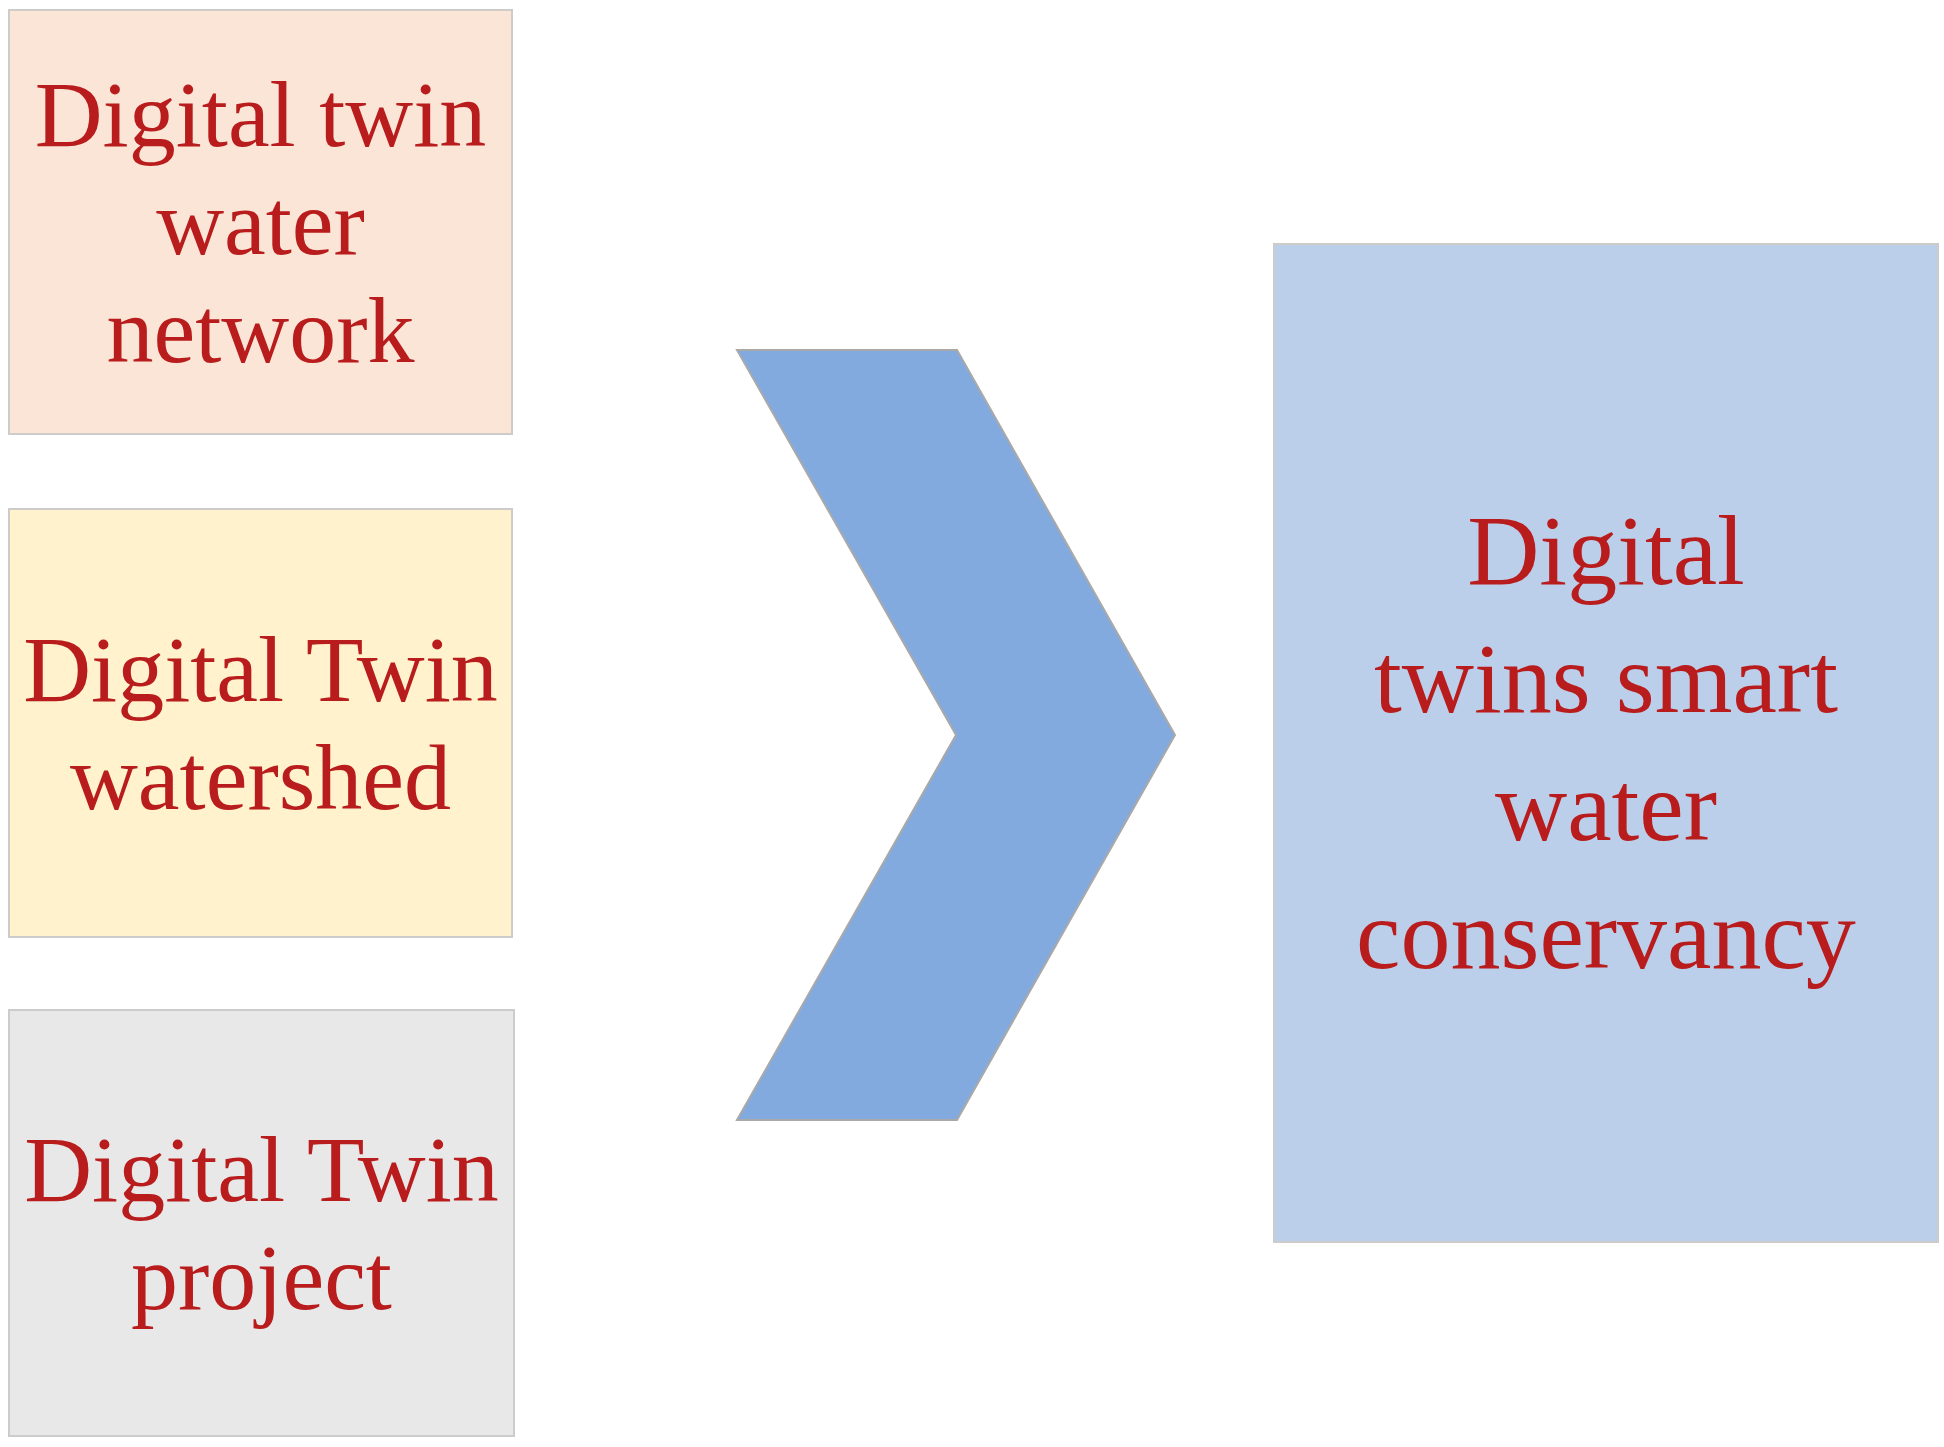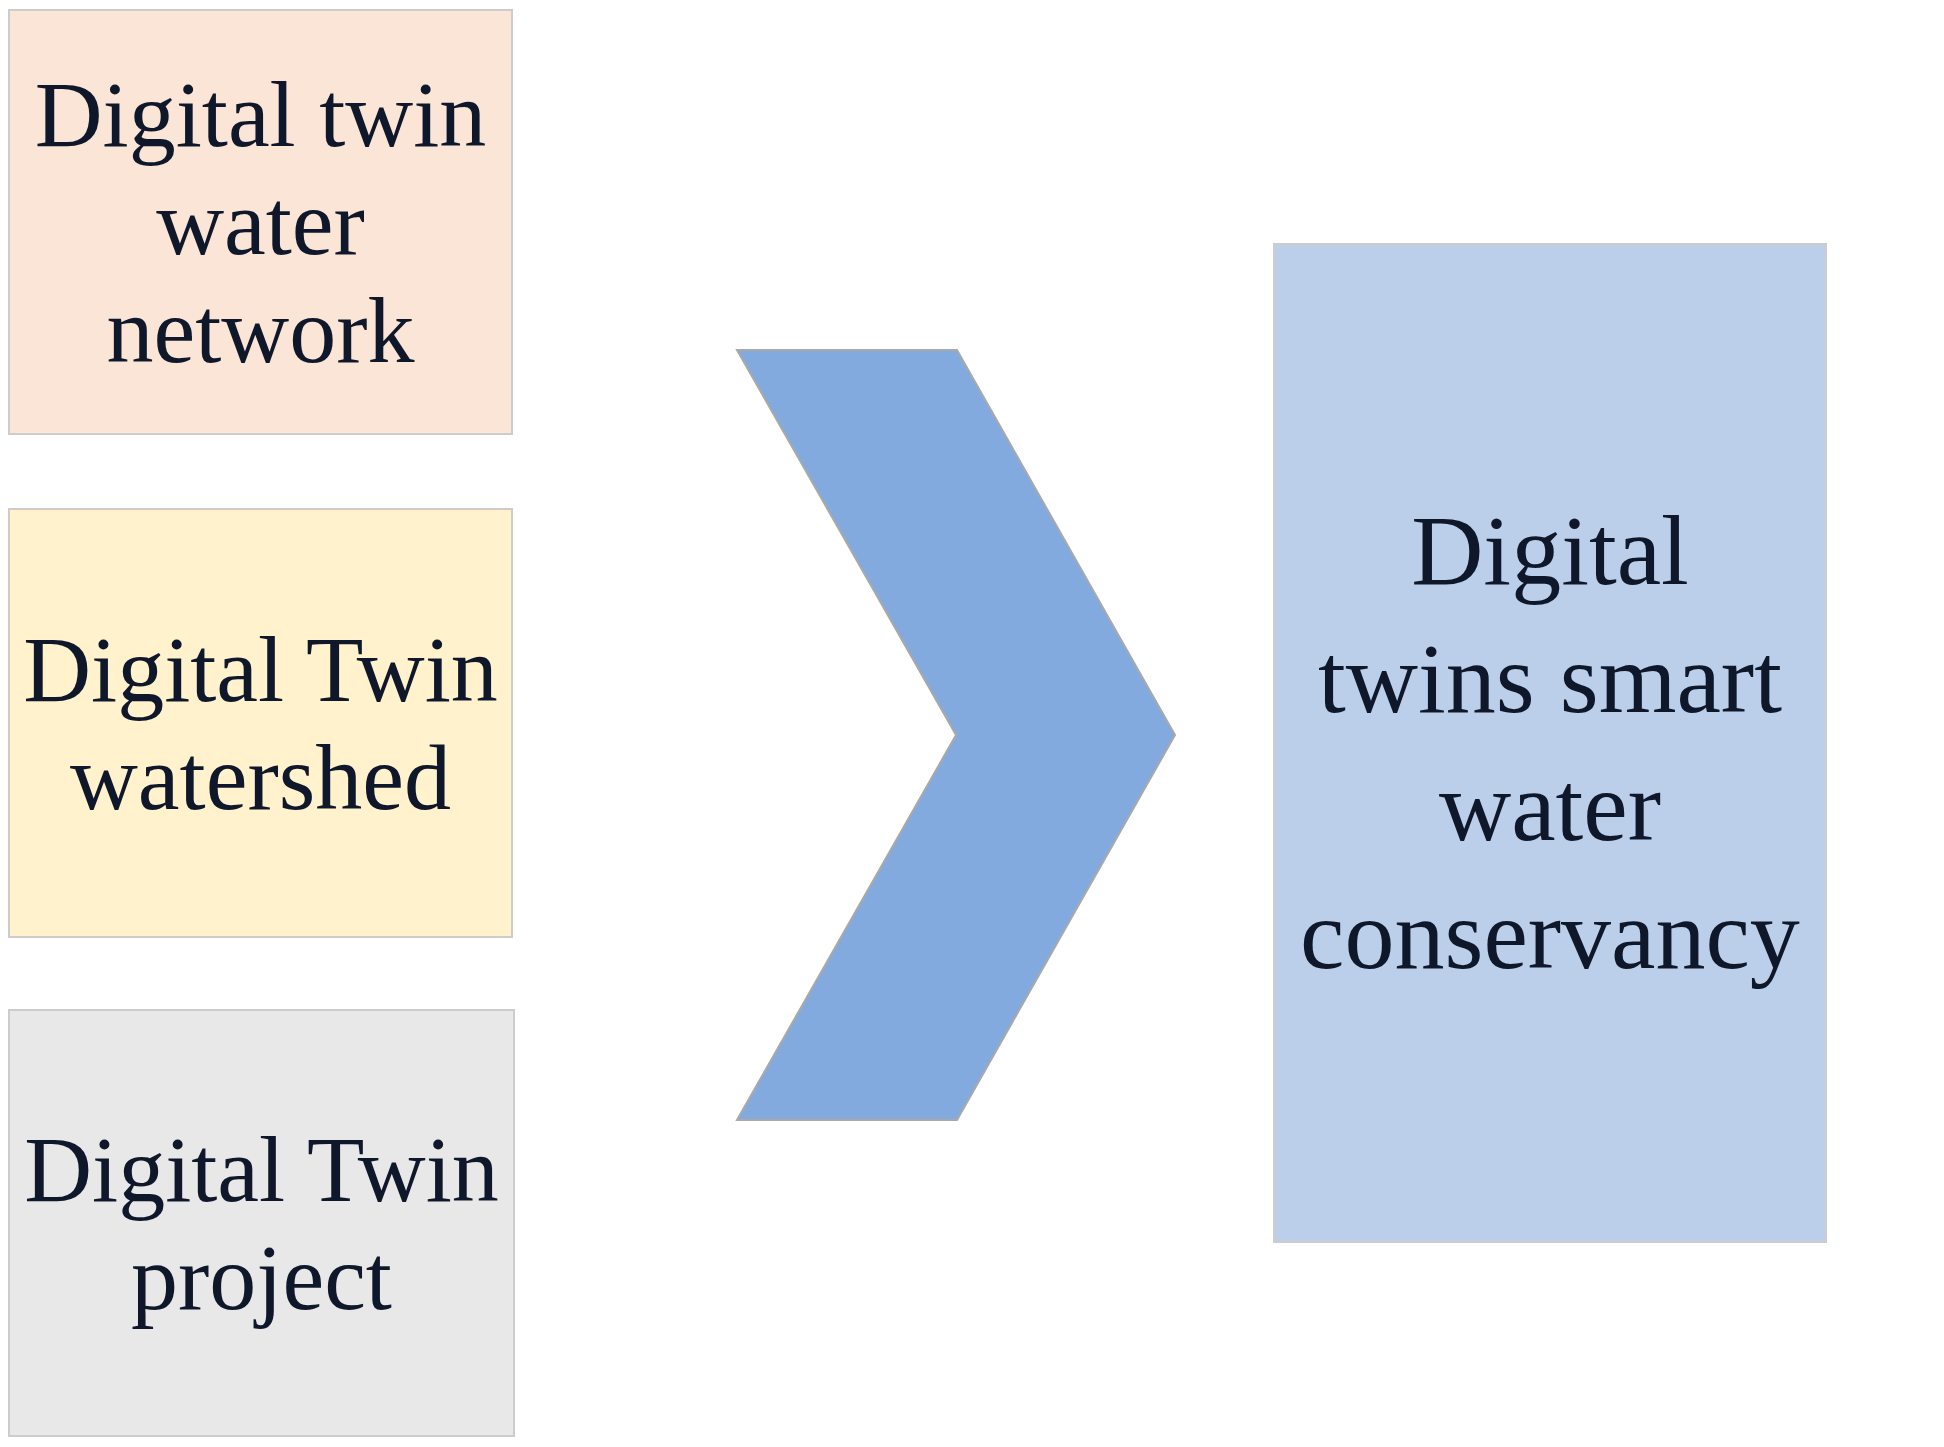--- a/index.html
+++ b/index.html
@@ -19,30 +19,30 @@
     position: absolute;
     box-sizing: border-box;
     border: 2px solid #cecccb;
     display: flex;
     align-items: center;
     justify-content: center;
     text-align: center;
   }
   .box .label {
     white-space: pre-line;
-    color: #0f172a;
+    color: #b91c1c;
   }
   .src-box .label {
     font-size: 94px;
     line-height: 108px;
   }
   .box-water-network { left: 8px;  top: 9px;    width: 505px; height: 426px; }
   .box-watershed     { left: 8px;  top: 508px;  width: 505px; height: 430px; }
   .box-project       { left: 8px;  top: 1009px; width: 507px; height: 428px; }
-  .box-conservancy   { left: 1273px; top: 243px; width: 554px; height: 1000px; }
+  .box-conservancy   { left: 1273px; top: 243px; width: 666px; height: 1000px; }
   .box-conservancy .label {
     font-size: 100px;
     line-height: 128px;
   }
   .chevron-svg {
     position: absolute;
     left: 717px;
     top: 330px;
     width: 478px;
     height: 810px;

